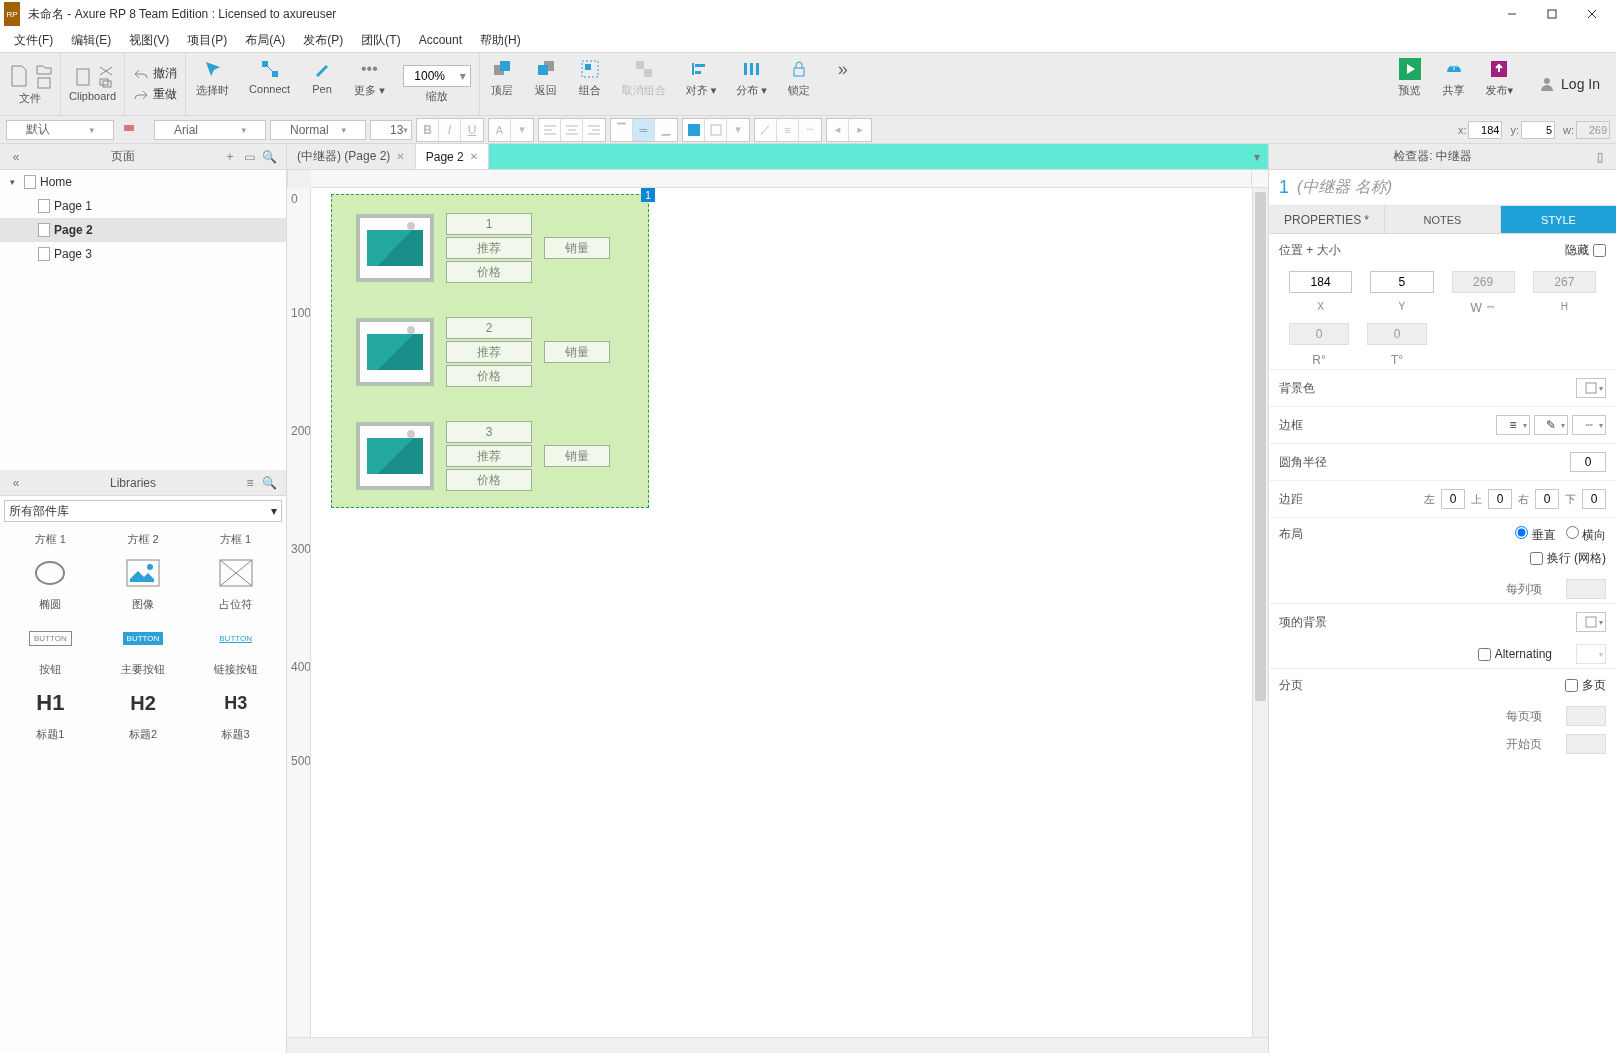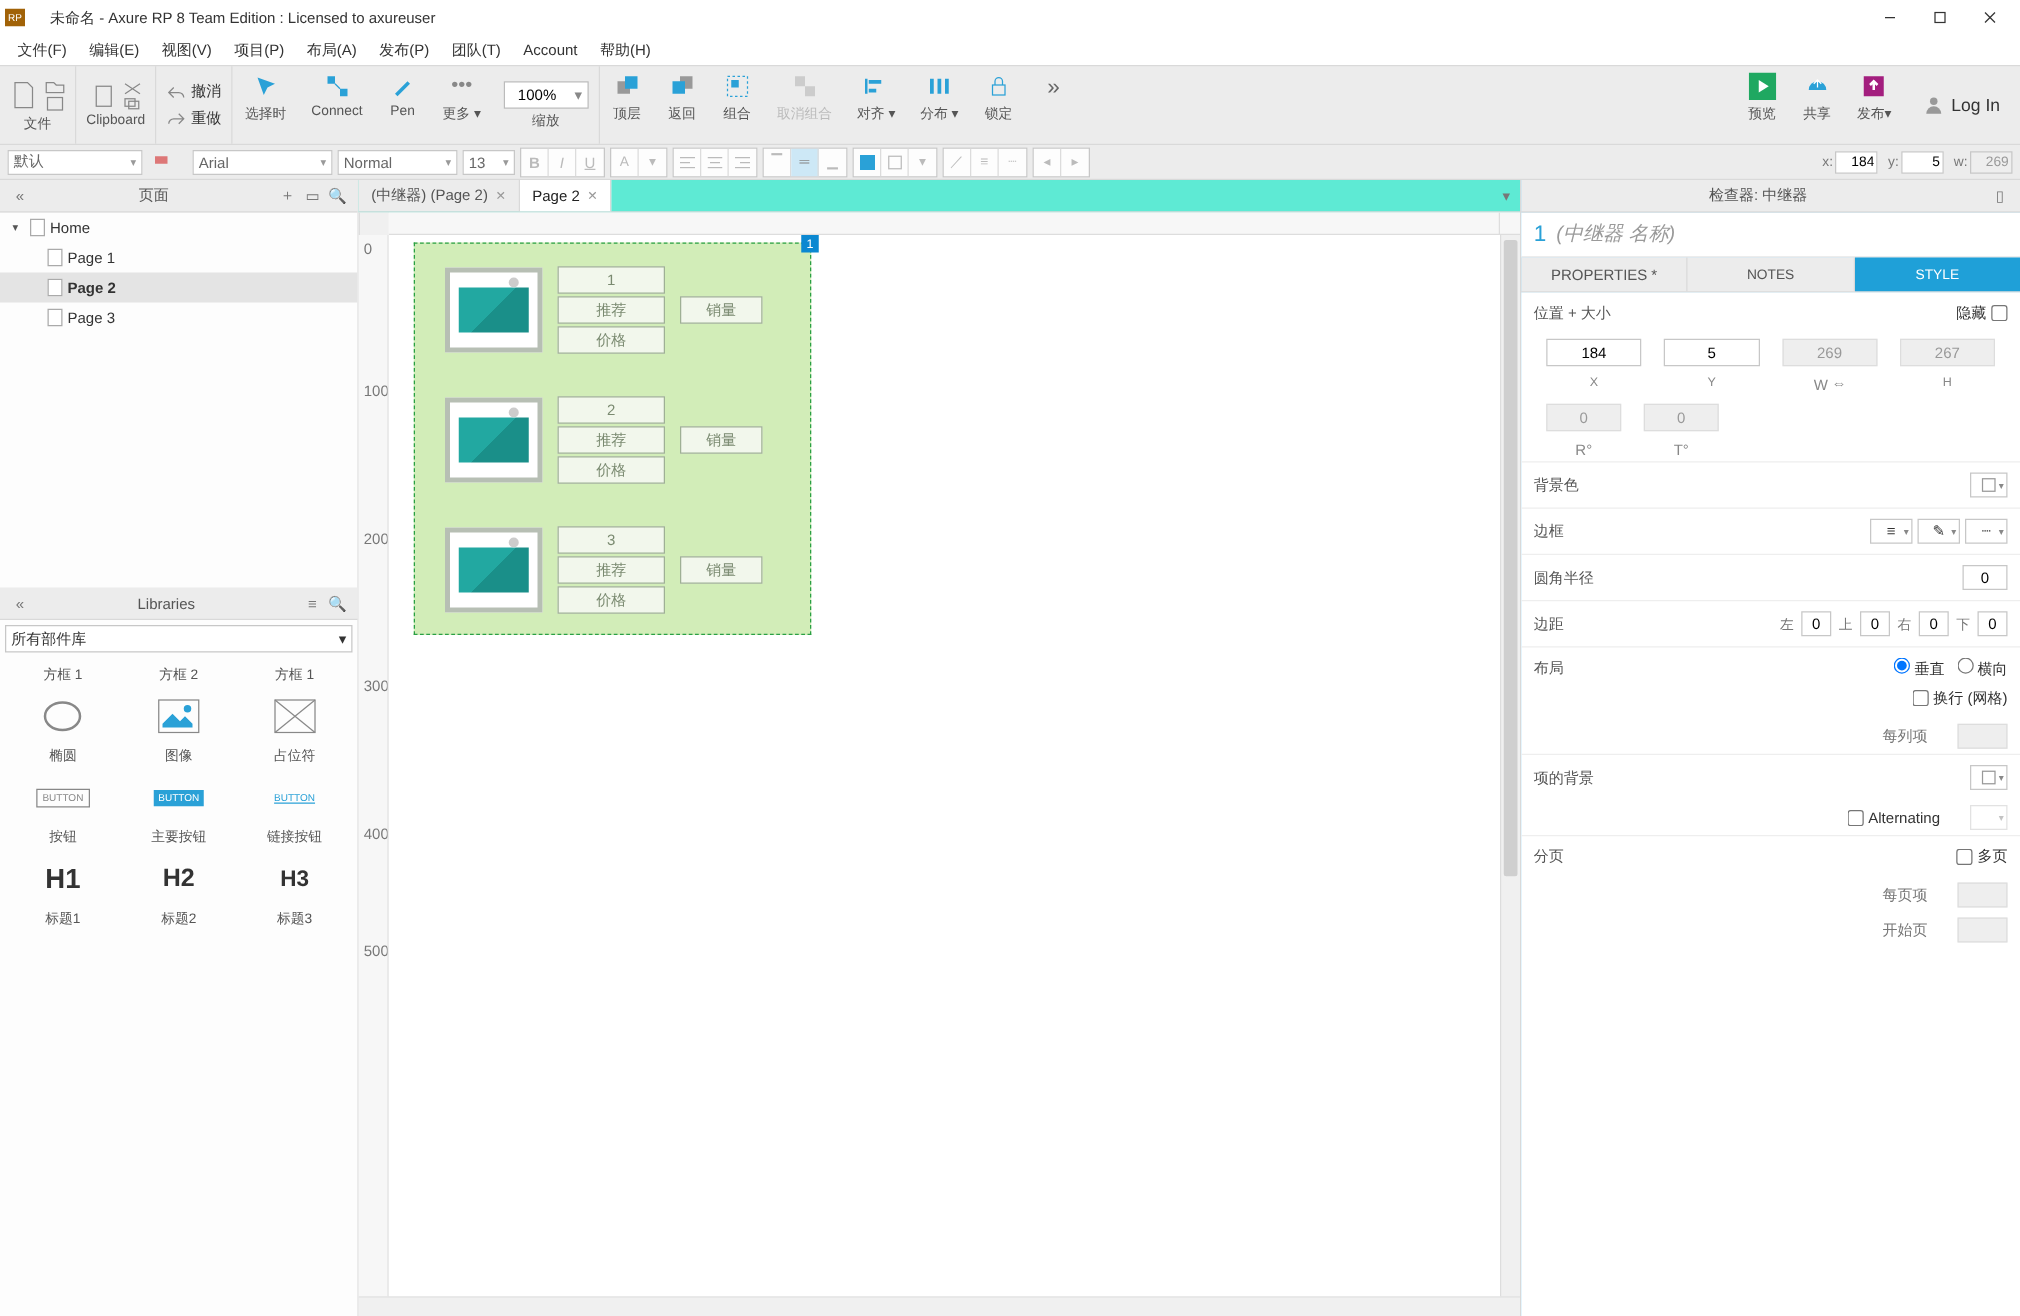--- a/index.html
+++ b/index.html
@@ -1,20 +1,20 @@
 <!DOCTYPE html>
 <html><head>
 <meta charset="utf-8">
 <style>
 * { box-sizing: border-box; margin: 0; padding: 0; font-family: "Microsoft YaHei", Arial, sans-serif; font-size: 12px; }
 body { background: #fff; user-select: none; color: #333; overflow: hidden; }
 
 
 .titlebar { height: 28px; display: flex; align-items: center; padding: 0 4px; background: #fff; }
-.titlebar .app-icon { width: 16px; height: 14px; background: #a16207; color: #fff; font-size: 8px; display: flex; align-items: center; justify-content: center; margin-right: 20px; }
+.titlebar .app-icon { width: 16px; height: 24px; background: #a16207; color: #fff; font-size: 8px; display: flex; align-items: center; justify-content: center; margin-right: 8px; }
 .titlebar .title { flex: 1; }
 .win-btn { width: 40px; height: 28px; display: flex; align-items: center; justify-content: center; }
 
 
 .menubar { height: 24px; display: flex; align-items: center; padding: 0 6px; gap: 2px; }
 .menubar .menu-item { padding: 2px 8px; }
 
 
 .toolbar { background: #ececec; border-top: 1px solid #d9d9d9; border-bottom: 1px solid #d9d9d9; height: 64px; display: flex; align-items: stretch; }
 .tool-group { display: flex; flex-direction: column; align-items: center; justify-content: center; padding: 0 8px; border-right: 1px solid #d9d9d9; }
@@ -24,38 +24,38 @@
 .tool-big { display: flex; flex-direction: column; align-items: center; padding: 4px 10px; gap: 2px; }
 .tool-big .ti { width: 24px; height: 24px; display: flex; align-items: center; justify-content: center; }
 .tool-big .tl { font-size: 11px; color: #555; }
 .zoom-box { display: flex; align-items: center; border: 1px solid #bbb; background: #fff; height: 22px; }
 .zoom-box input { width: 52px; border: none; text-align: center; font-size: 12px; }
 .zoom-box .caret { width: 14px; text-align: center; color: #888; }
 .login-area { display: flex; align-items: center; gap: 6px; padding: 0 16px; margin-left: auto; }
 
 
 .formatbar { height: 28px; background: #ececec; border-bottom: 1px solid #d9d9d9; display: flex; align-items: center; padding: 0 6px; gap: 4px; }
-.fb-combo { border: 1px solid #c7c7c7; background: #fff; height: 20px; display: flex; align-items: center; padding: 0 4px; font-size: 11px; color: #666; }
+.fb-combo { border: 1px solid #c7c7c7; background: #fff; height: 20px; display: flex; align-items: center; padding: 0 19px; font-size: 11px; color: #666; }
 .fb-combo .caret { margin-left: auto; color: #999; font-size: 9px; }
 .fb-btn { width: 22px; height: 22px; display: flex; align-items: center; justify-content: center; border: 1px solid transparent; color: #888; font-size: 11px; }
 .fb-btn.disabled { color: #bbb; }
 .fb-btn.active { background: #cde8f6; border-color: #7ec3e6; }
 .fb-btn-group { display: flex; border: 1px solid #c7c7c7; background: #fdfdfd; }
 .fb-btn-group .fb-btn { border: none; border-right: 1px solid #dcdcdc; }
 .fb-btn-group .fb-btn:last-child { border-right: none; }
 .pos-box { display: flex; align-items: center; gap: 2px; margin-left: 4px; }
 .pos-box .pl { color: #777; font-size: 11px; }
 .pos-box input { width: 34px; height: 18px; border: 1px solid #c7c7c7; background: #fff; text-align: right; padding-right: 2px; font-size: 11px; }
 .pos-box input[disabled] { background: #eee; color: #999; }
 
 
 .main { display: flex; height: calc(100vh - 28px - 24px - 64px - 28px); }
 .left-col { width: 287px; border-right: 1px solid #d9d9d9; display: flex; flex-direction: column; background: #fdfdfd; }
 .center-col { flex: 1; display: flex; flex-direction: column; background: #fff; position: relative; }
-.right-col { width: 400px; border-left: 1px solid #d9d9d9; display: flex; flex-direction: column; background: #7dd3fc; }
+.right-col { width: 348px; border-left: 1px solid #d9d9d9; display: flex; flex-direction: column; background: #6d28d9; }
 
 
 .panel-header { height: 26px; background: #ececec; border-bottom: 1px solid #d9d9d9; display: flex; align-items: center; padding: 0 6px; position: relative; }
 .panel-header .pht { flex: 1; text-align: center; color: #555; }
 .panel-header .phb { width: 20px; height: 20px; display: flex; align-items: center; justify-content: center; color: #777; }
 
 
 .pages-tree { flex: 0 0 auto; overflow: auto; }
 .tree-item { display: flex; align-items: center; height: 24px; padding-left: 10px; gap: 4px; }
 .tree-item.depth1 { padding-left: 38px; }

